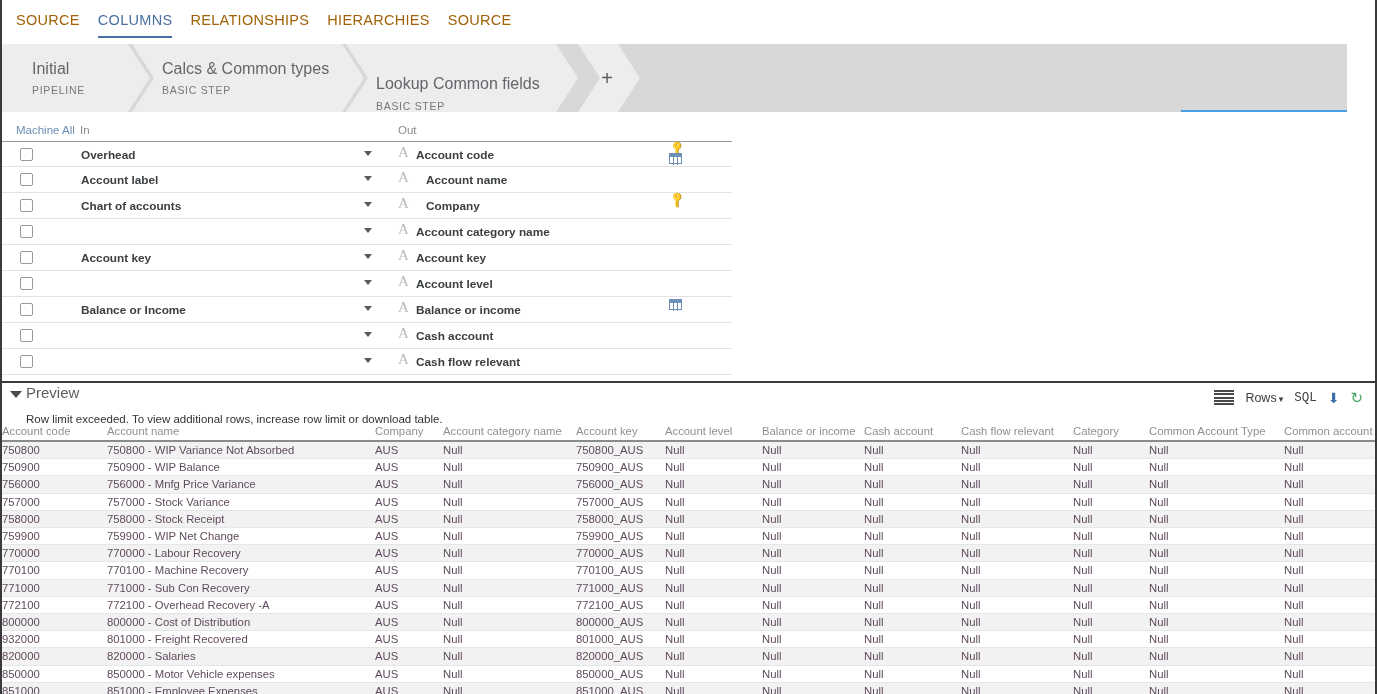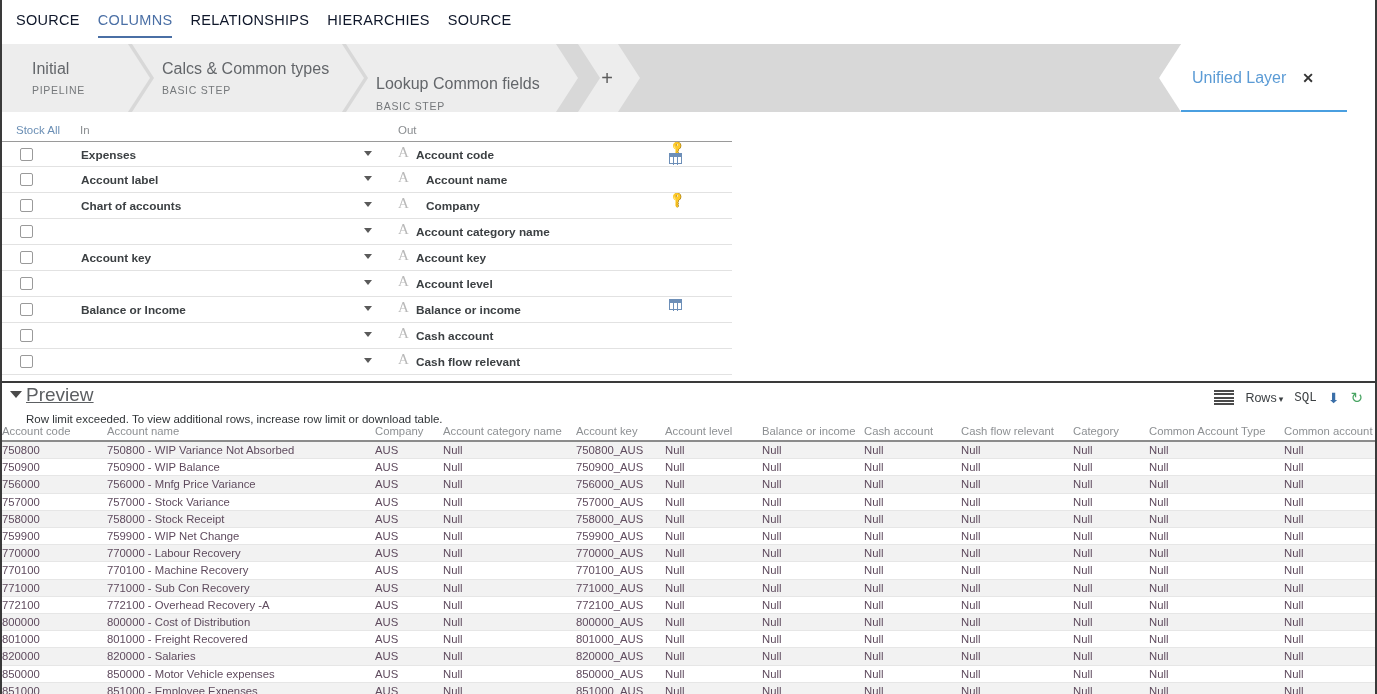--- a/index.html
+++ b/index.html
@@ -23,21 +23,21 @@
   
   .tabbar {
     position: absolute; left: 0; top: 0;
     width: 1373px; height: 38px;
     padding-left: 14px;
     display: flex; align-items: flex-start;
     background: #ffffff;
   }
   .tabbar .tab {
     font-size: 14.5px;
-    color: #0f172a;
+    color: #a16207;
     letter-spacing: .3px;
     padding: 12px 0 8px 0;
     margin-right: 18px;
     cursor: pointer;
     white-space: nowrap;
     border-bottom: 2px solid transparent;
   }
   .tabbar .tab.active {
     color: #4a6fa5;
     border-bottom: 2px solid #4a6fa5;
@@ -185,21 +185,21 @@
   .preview-hdr .chevdown {
     position: absolute; left: 8px; top: 8px;
     width: 0; height: 0;
     border-left: 6px solid transparent;
     border-right: 6px solid transparent;
     border-top: 7px solid #4a4a4a;
     cursor: pointer;
   }
   .preview-hdr .ptitle {
     position: absolute; left: 24px; top: 1px;
-    font-size: 19px; color: #5c5f62; text-decoration: underline;
+    font-size: 15px; color: #5c5f62;
   }
   .preview-tools {
     position: absolute; right: 12px; top: 7px;
     display: flex; align-items: flex-end; gap: 11px;
     font-size: 12.5px; color: #44474a;
   }
   .rows-icon {
     width: 20px; height: 15px; position: relative; cursor: pointer;
   }
   .rows-icon i {
@@ -275,38 +275,34 @@
 
     <div class="chev" style="left:344px;width:232px;justify-content:flex-end;">
       <div class="ctitle">Lookup Common fields</div>
       <div class="csub">BASIC STEP</div>
     </div>
 
     <div class="chev addbtn" style="left:576px;width:62px;">
       <span class="plus">+</span>
     </div>
 
-    <div class="layer-tab">
-      <span class="ltitle">Unified Layer</span>
-      <span class="lclose">✕</span>
-    </div>
     <div class="layer-underline"></div>
   </div>
 
   <div class="map-head">
-    <span class="selall">Stock All</span>
+    <span class="selall">Machine All</span>
     <span class="lbl-in">In</span>
     <span class="lbl-out">Out</span>
   </div>
 
   <div class="map-list">
 
     <div class="map-row">
       <div class="cb"></div>
-      <div class="in-name">Expenses</div>
+      <div class="in-name">Overhead</div>
       <div class="caret"></div>
       <div class="typeicon">A</div>
       <div class="out-name">Account code</div>
       <div class="badge">
         <span class="key-glyph blue">🔑</span>
         <span class="grid-glyph"></span>
       </div>
     </div>
 
     <div class="map-row indent">
@@ -585,21 +581,21 @@
               <td>800000_AUS</td>
               <td>Null</td>
               <td>Null</td>
               <td>Null</td>
               <td>Null</td>
               <td>Null</td>
               <td>Null</td>
               <td>Null</td>
             </tr>
             <tr>
-              <td class="acct-code">801000</td>
+              <td class="acct-code">932000</td>
               <td>801000 - Freight Recovered</td>
               <td>AUS</td>
               <td>Null</td>
               <td>801000_AUS</td>
               <td>Null</td>
               <td>Null</td>
               <td>Null</td>
               <td>Null</td>
               <td>Null</td>
               <td>Null</td>

